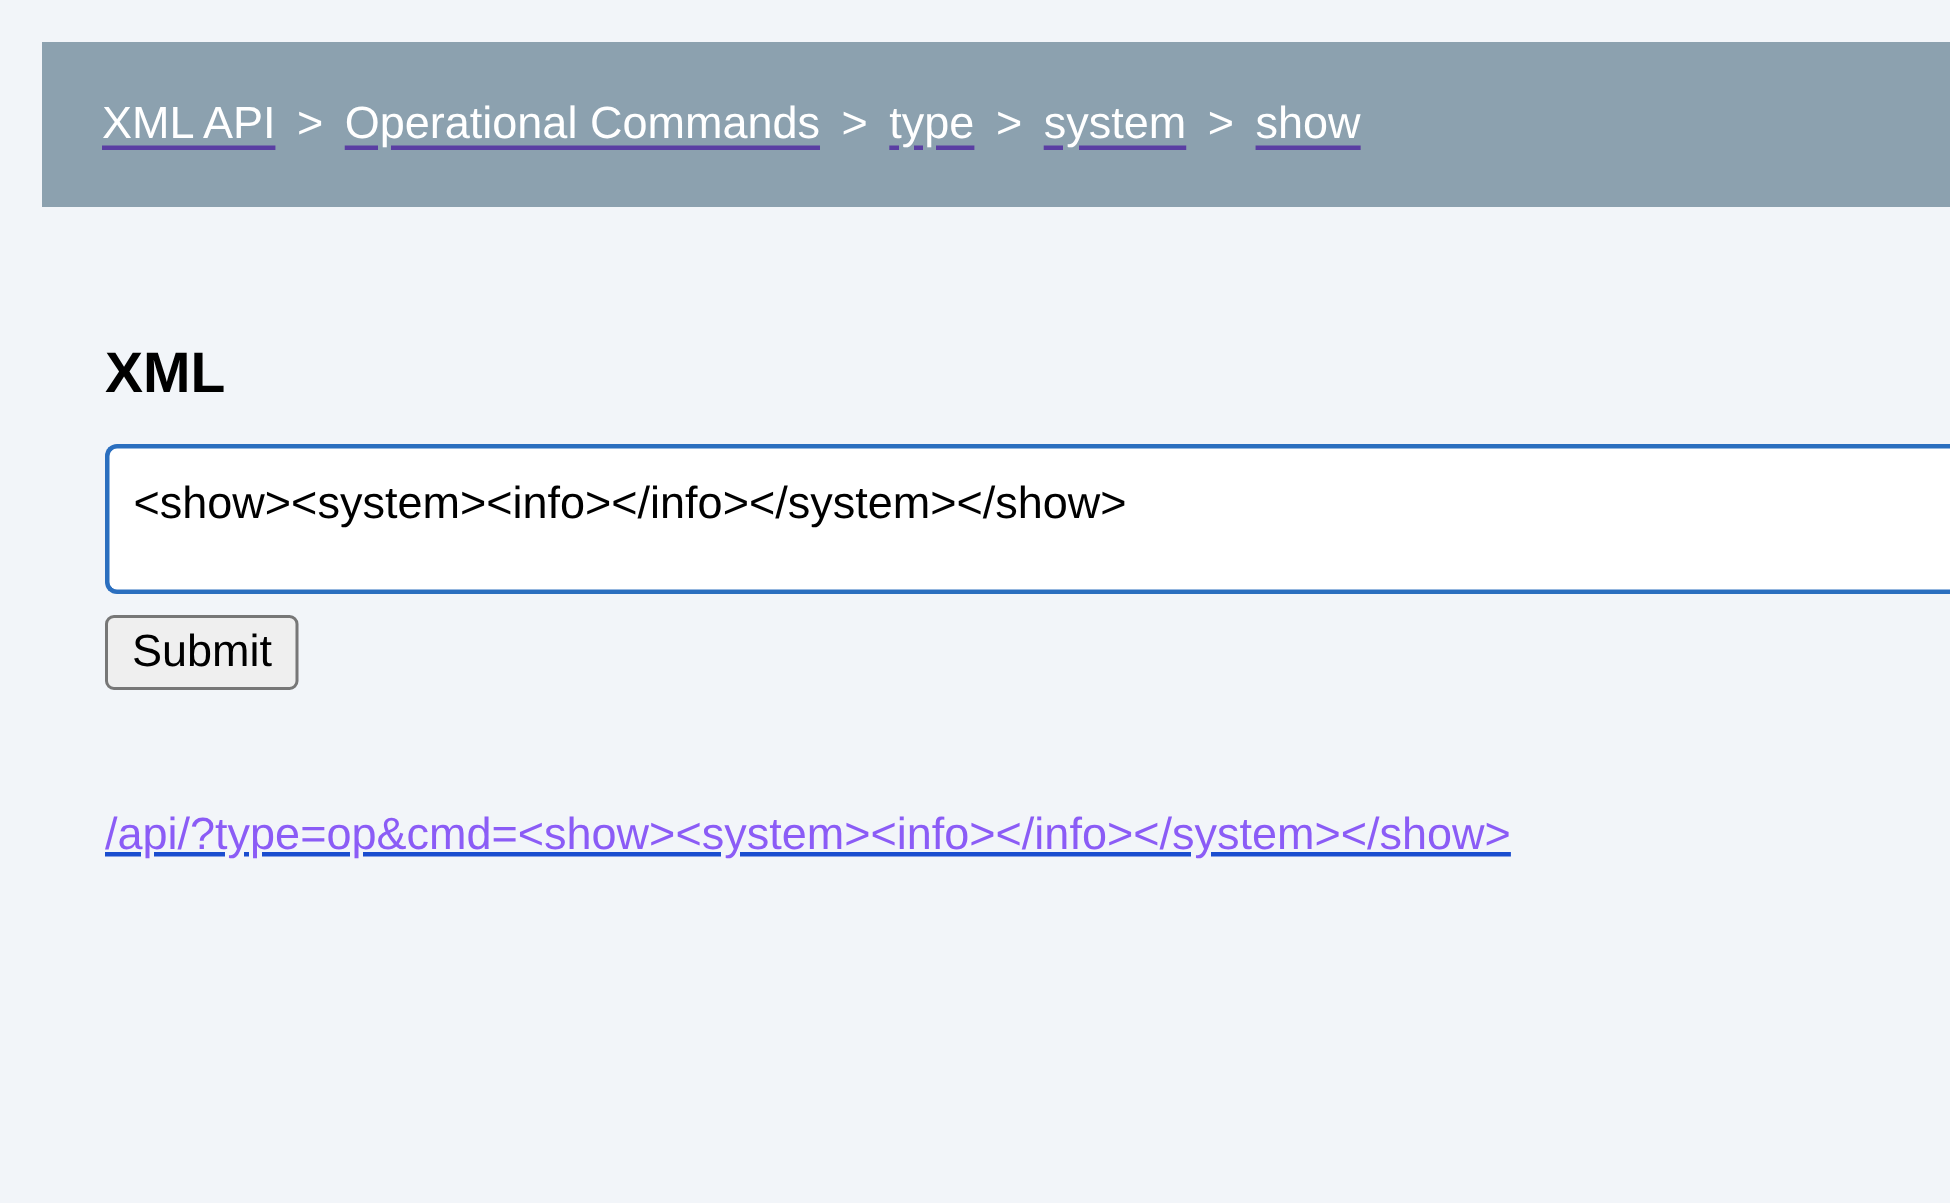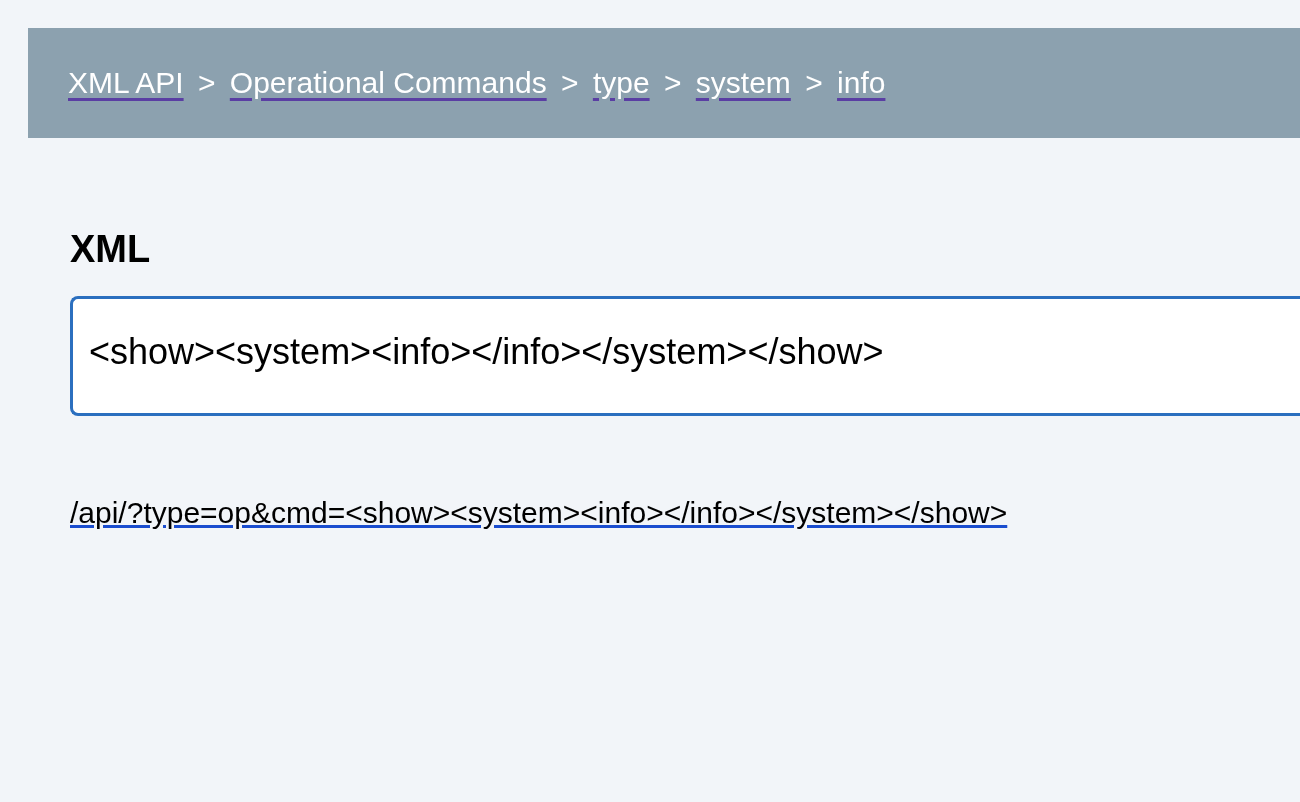--- a/index.html
+++ b/index.html
@@ -42,31 +42,31 @@
   .section-heading {
     font-weight: 700;
     margin: 0 0 25px 0;
     font-size: 38px;
   }
 
   .xml-textarea {
     display: block;
     width: calc(100% - 0px);
     min-width: 1200px;
-    height: 120px;
+    height: 100px;
     border: 3px solid #2b6fbf;
     border-top-left-radius: 8px;
     border-bottom-left-radius: 8px;
     border-top-right-radius: 0;
     border-bottom-right-radius: 0;
     border-right: none;
     background: #fff;
     font-family: "Segoe UI", Tahoma, Verdana, Arial, sans-serif;
-    font-size: 36px;
-    padding: 32px 16px;
+    font-size: 30px;
+    padding: 20px 16px;
     resize: none;
     outline: none;
   }
 
   .submit-btn {
     margin-top: 14px;
     padding: 6px 16px;
     font-size: 30px;
     font-family: "Segoe UI", Tahoma, Verdana, Arial, sans-serif;
     background: #efefef;
@@ -79,41 +79,42 @@
     margin: 80px 0 0 70px;
   }
 
   .url-heading {
     font-weight: 700;
     margin: 0 0 20px 0;
     font-size: 30px;
   }
 
   .api-url-link {
-    color: #000000;
+    color: #8b5cf6;
     text-decoration-color: #1a4dcf;
     cursor: pointer;
     word-break: break-all;
   }
 </style>
 </head>
 <body>
 
 <div class="header">
   <a href="#" class="breadcrumb-link">XML API</a>
   <span class="breadcrumb-sep">&gt;</span>
   <a href="#" class="breadcrumb-link">Operational Commands</a>
   <span class="breadcrumb-sep">&gt;</span>
   <a href="#" class="breadcrumb-link">type</a>
   <span class="breadcrumb-sep">&gt;</span>
   <a href="#" class="breadcrumb-link">system</a>
   <span class="breadcrumb-sep">&gt;</span>
-  <a href="#" class="breadcrumb-link">info</a>
+  <a href="#" class="breadcrumb-link">show</a>
 </div>
 
 <div class="section">
   <p class="section-heading">XML</p>
   <textarea class="xml-textarea" style="">&lt;show&gt;&lt;system&gt;&lt;info&gt;&lt;/info&gt;&lt;/system&gt;&lt;/show&gt;</textarea>
+  <button class="submit-btn">Submit</button>
 </div>
 
 <div class="url-section">
   <a href="#" class="api-url-link">/api/?type=op&amp;cmd=&lt;show&gt;&lt;system&gt;&lt;info&gt;&lt;/info&gt;&lt;/system&gt;&lt;/show&gt;</a>
 </div>
 
 </body></html>

